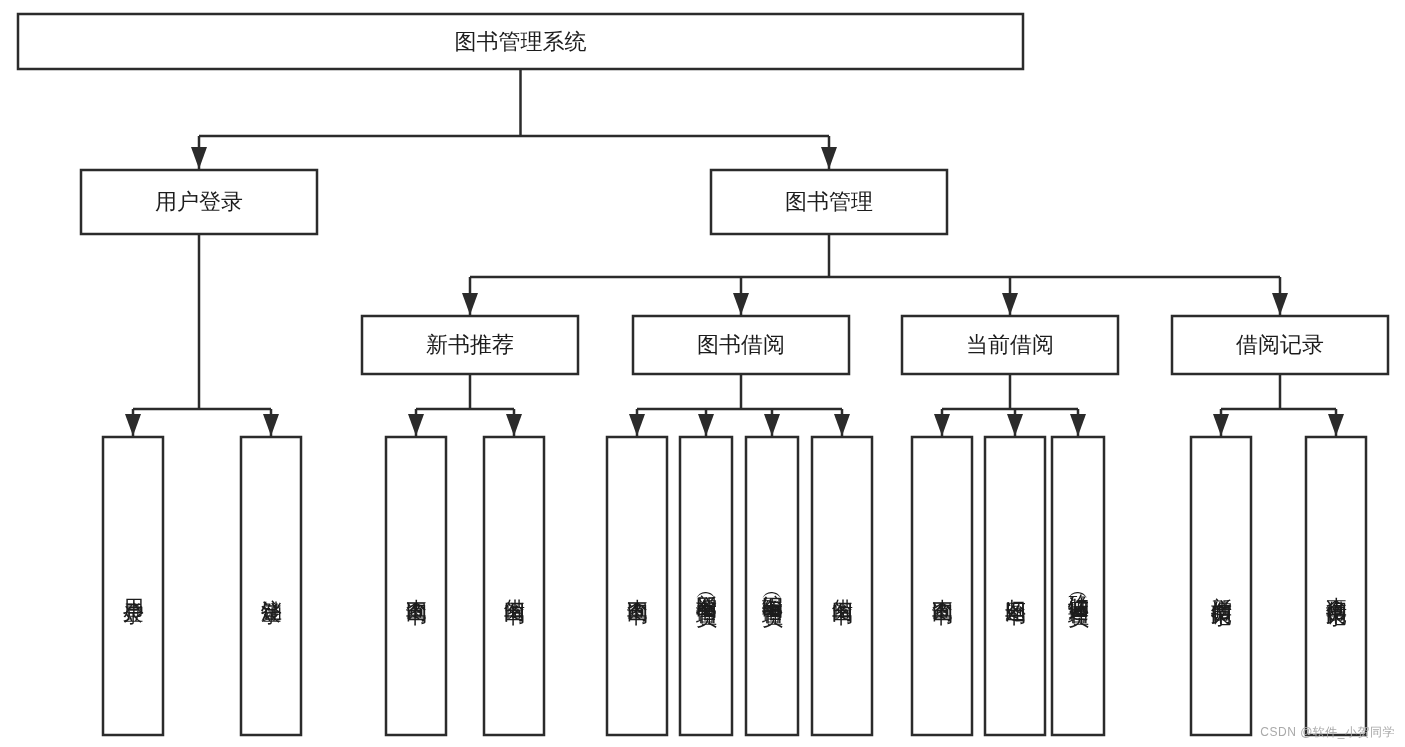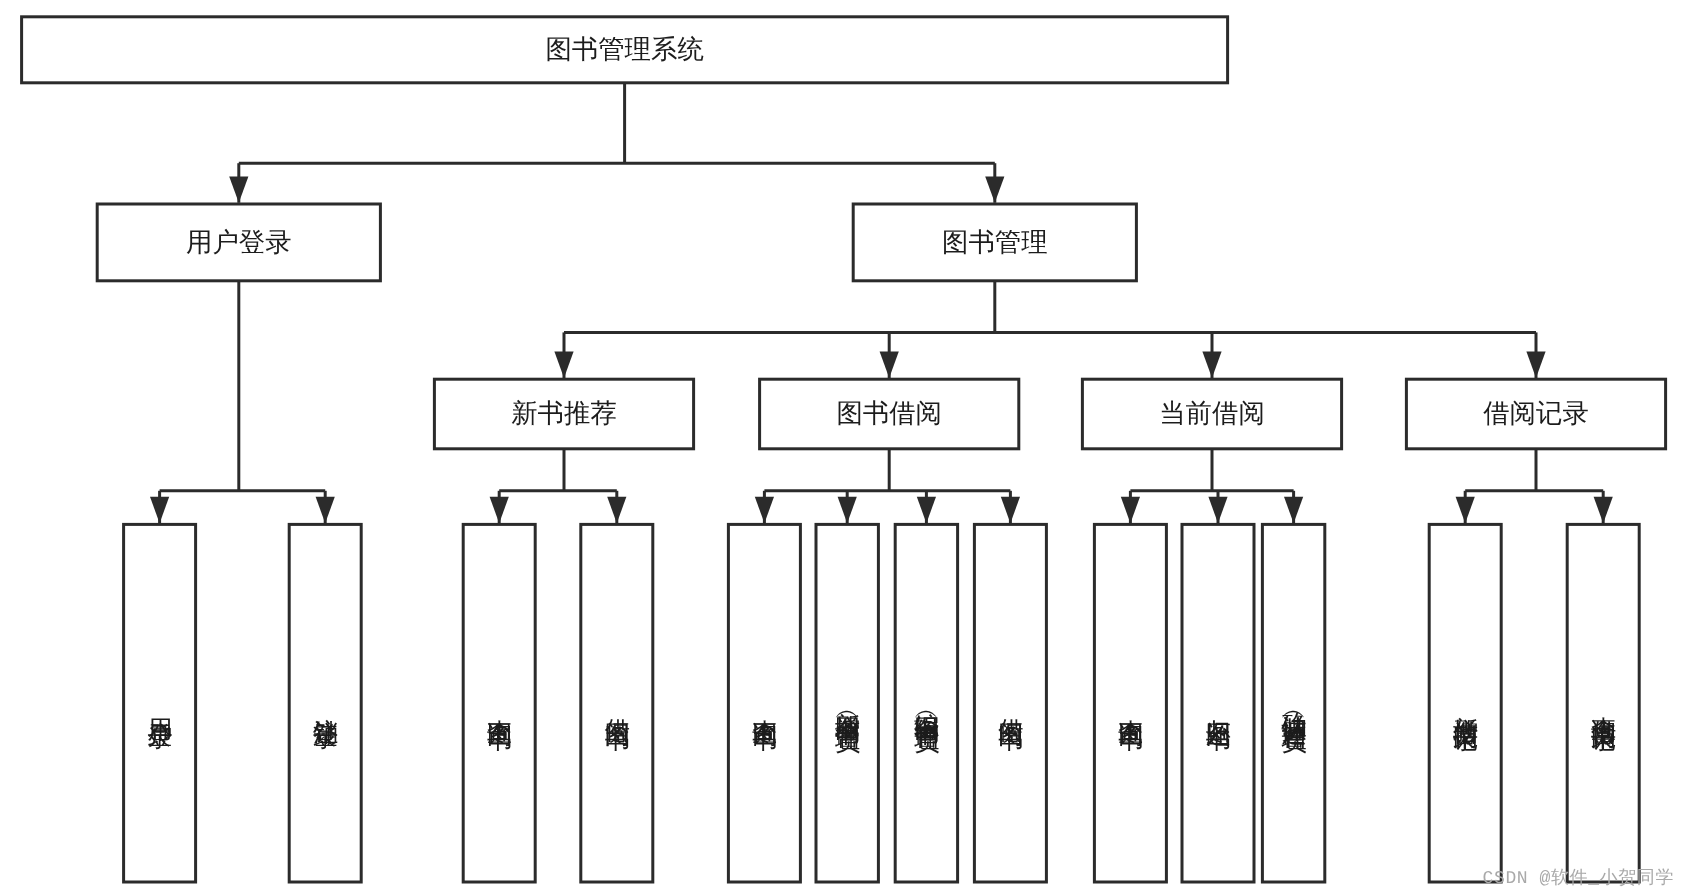--- a/index.html
+++ b/index.html
@@ -56,22 +56,22 @@
     font-size: 21px;
     line-height: 1.18;
     color: #1c1c1c;
     letter-spacing: 2px;
     white-space: nowrap;
   }
   .watermark {
     position: absolute;
     right: 10px;
     bottom: 6px;
-    font-family: Liberation Mono, monospace;
-    font-size: 15px;
+    font-family: Liberation Sans, sans-serif;
+    font-size: 12px;
     color: #a9a9a9;
     letter-spacing: 0.5px;
     white-space: nowrap;
   }
 </style>
 </head>
 <body>
 
 <svg id="diagram" viewBox="0 0 1405 747" xmlns="http://www.w3.org/2000/svg">
   <g id="connectors">

